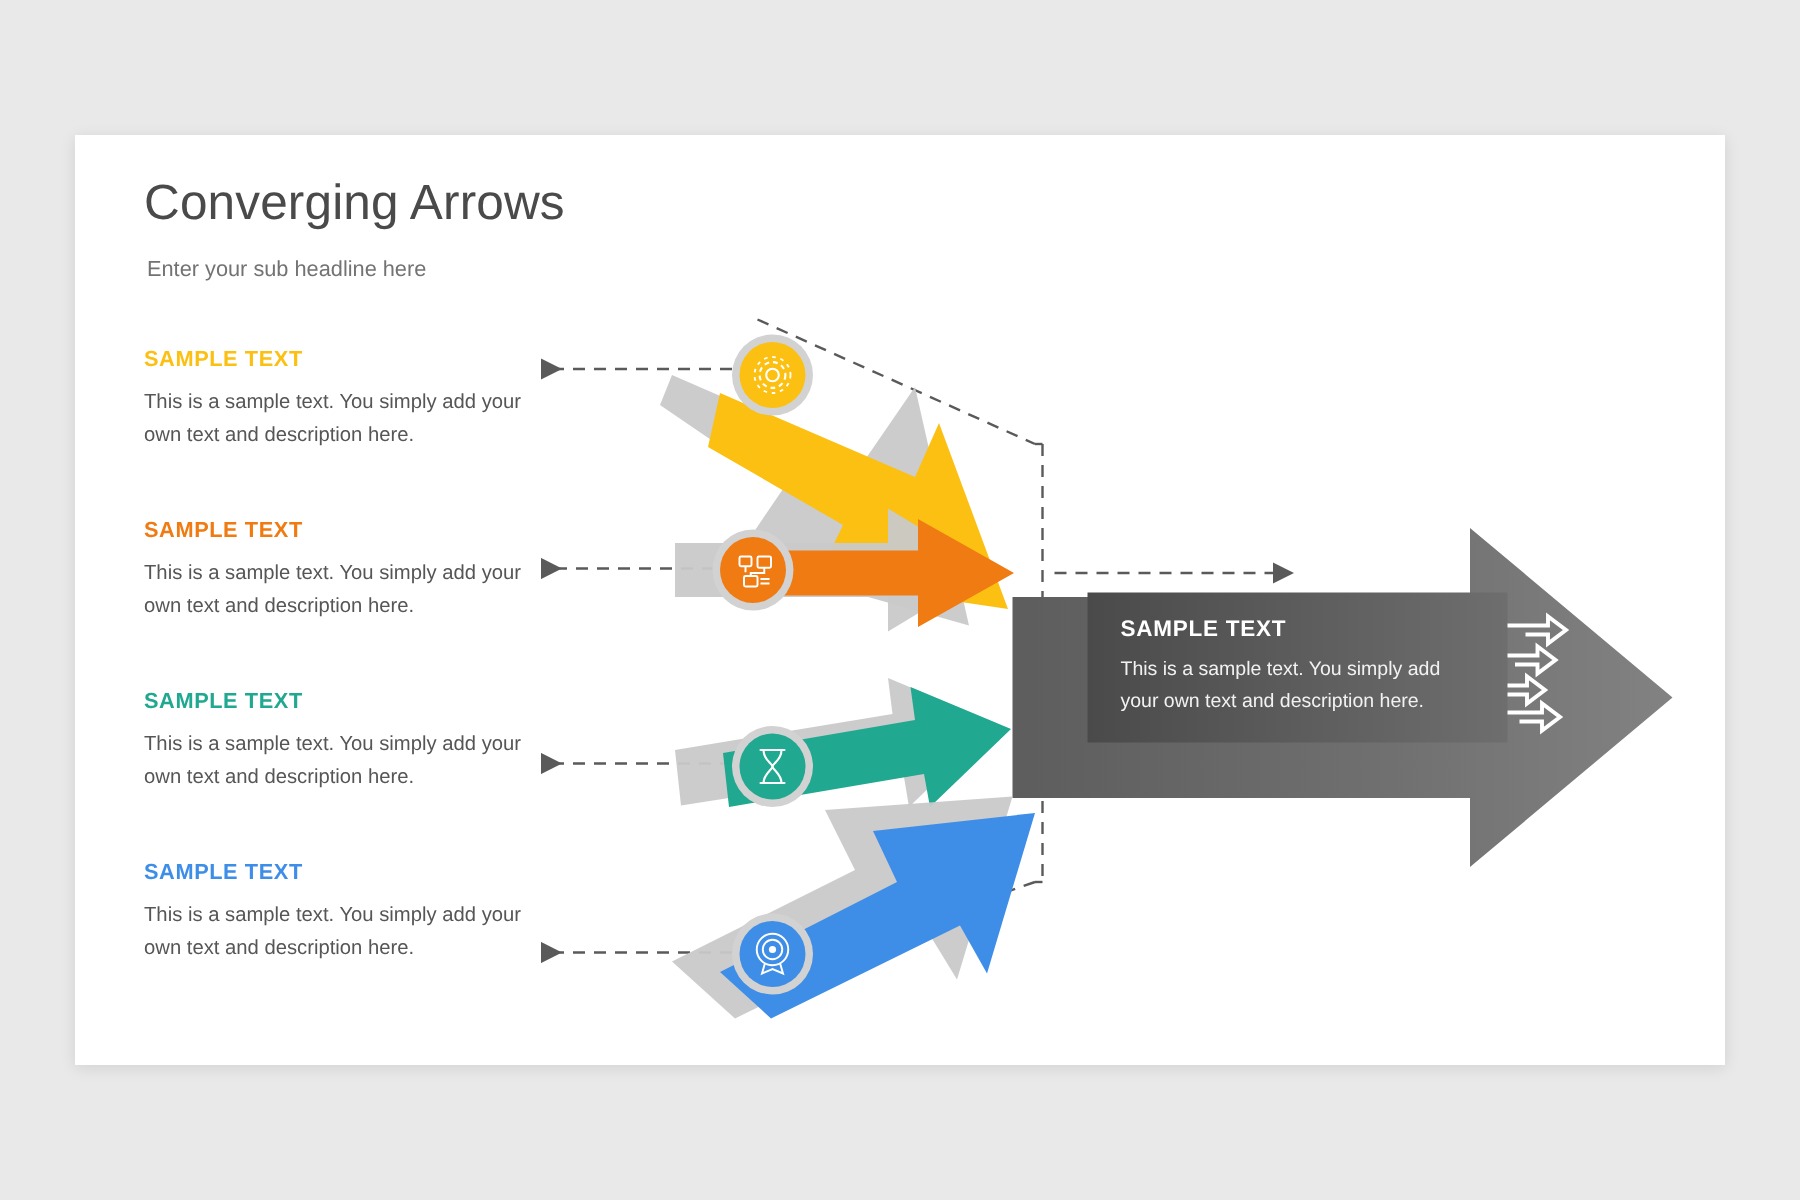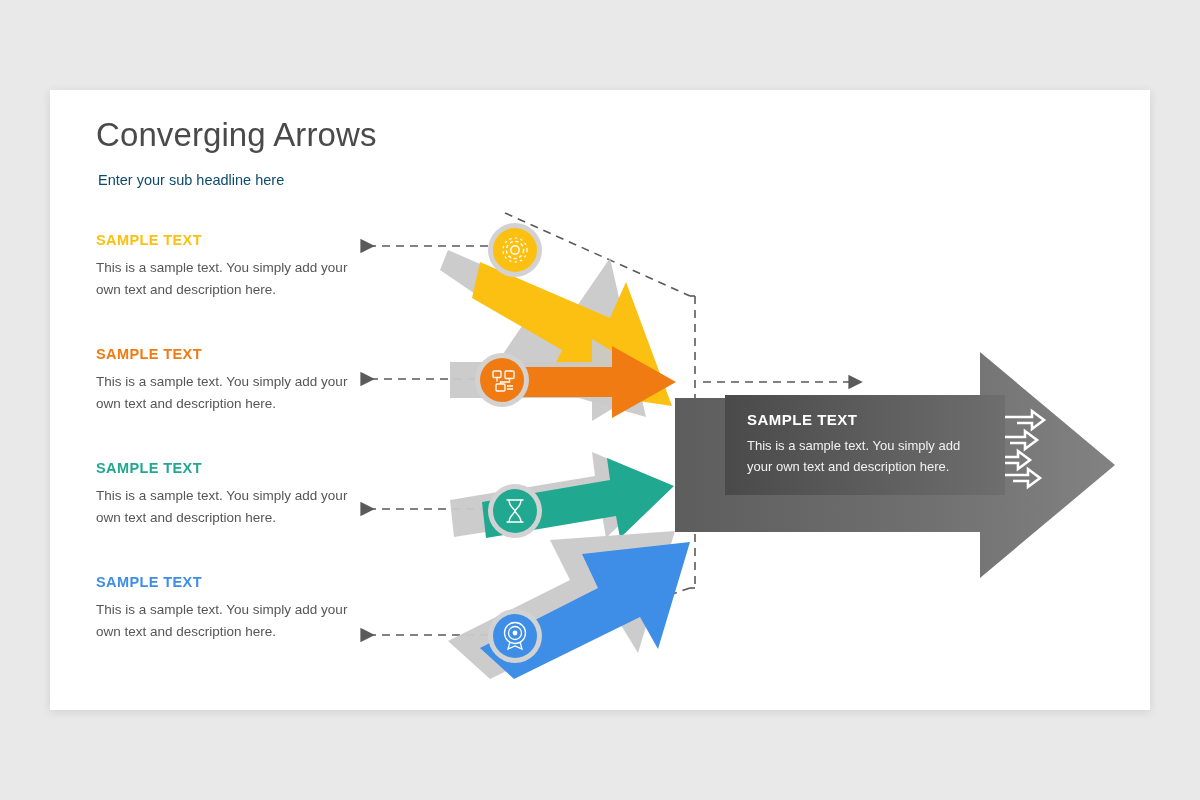--- a/index.html
+++ b/index.html
@@ -39,21 +39,21 @@
     color: #4a4a4a;
     letter-spacing: 0.1px;
     white-space: nowrap;
   }
   #page-subtitle {
     position: absolute;
     left: 48px;
     top: 82px;
     font-size: 14.5px;
     font-weight: 400;
-    color: #0c4a6e;
+    color: #737373;
     white-space: nowrap;
   }
 
   
   .text-block {
     position: absolute;
     left: 46px;
     width: 252px;
   }
   .block-heading {

